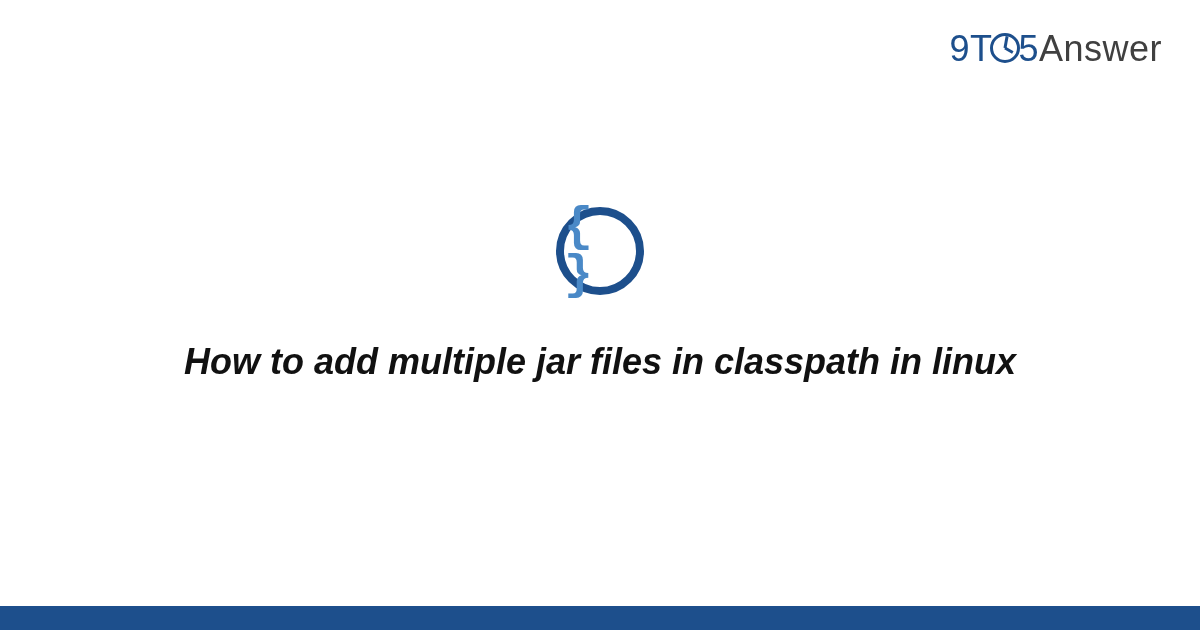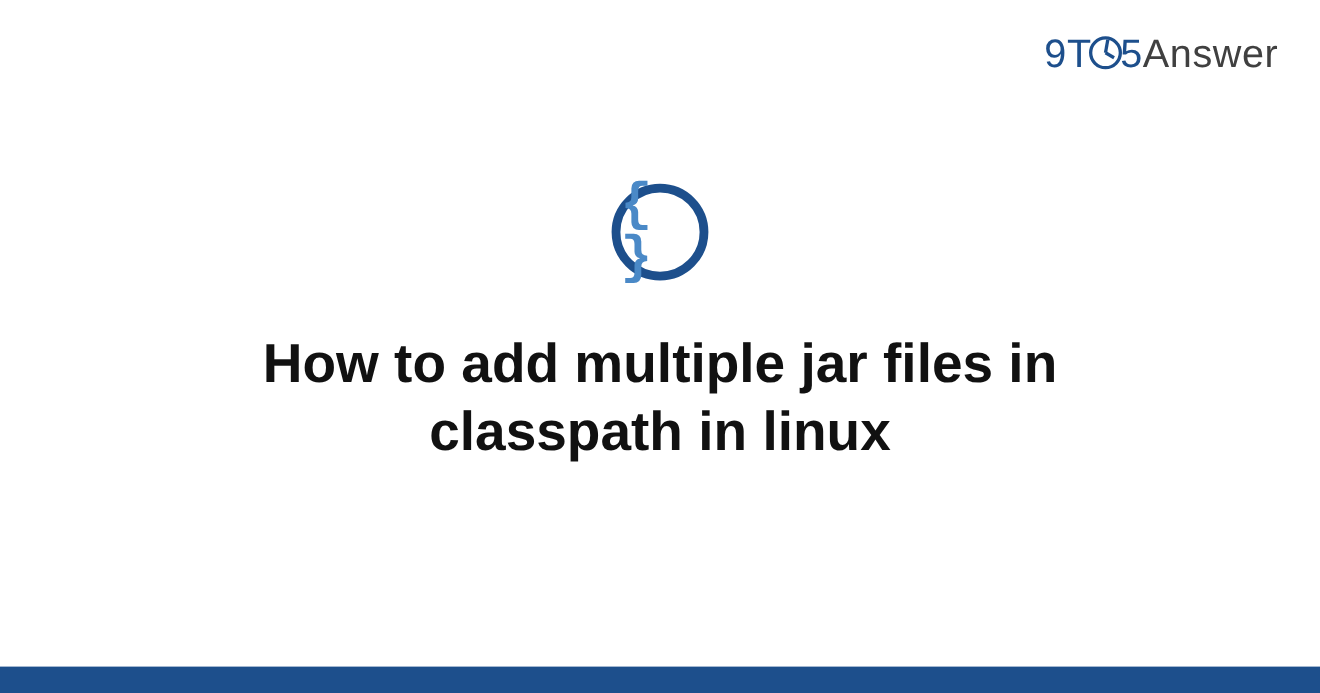--- a/index.html
+++ b/index.html
@@ -92,26 +92,26 @@
     }
     .icon-braces {
       font-size: 48px;
       font-weight: bold;
       color: #4a89c7;
       font-family: "Courier New", monospace;
       letter-spacing: -2px;
       line-height: 1;
     }
     .title {
-      font-size: 50px;
+      font-size: 36px;
       font-weight: bold;
       color: #111111;
-      text-align: center;
       line-height: 1.25;
       max-width: 900px;
+      font-style: italic;
     }
     .bottom-bar {
       position: absolute;
       bottom: 0;
       left: 0;
       width: 100%;
       height: 24px;
       background: #1d4f8c;
     }
   </style>

